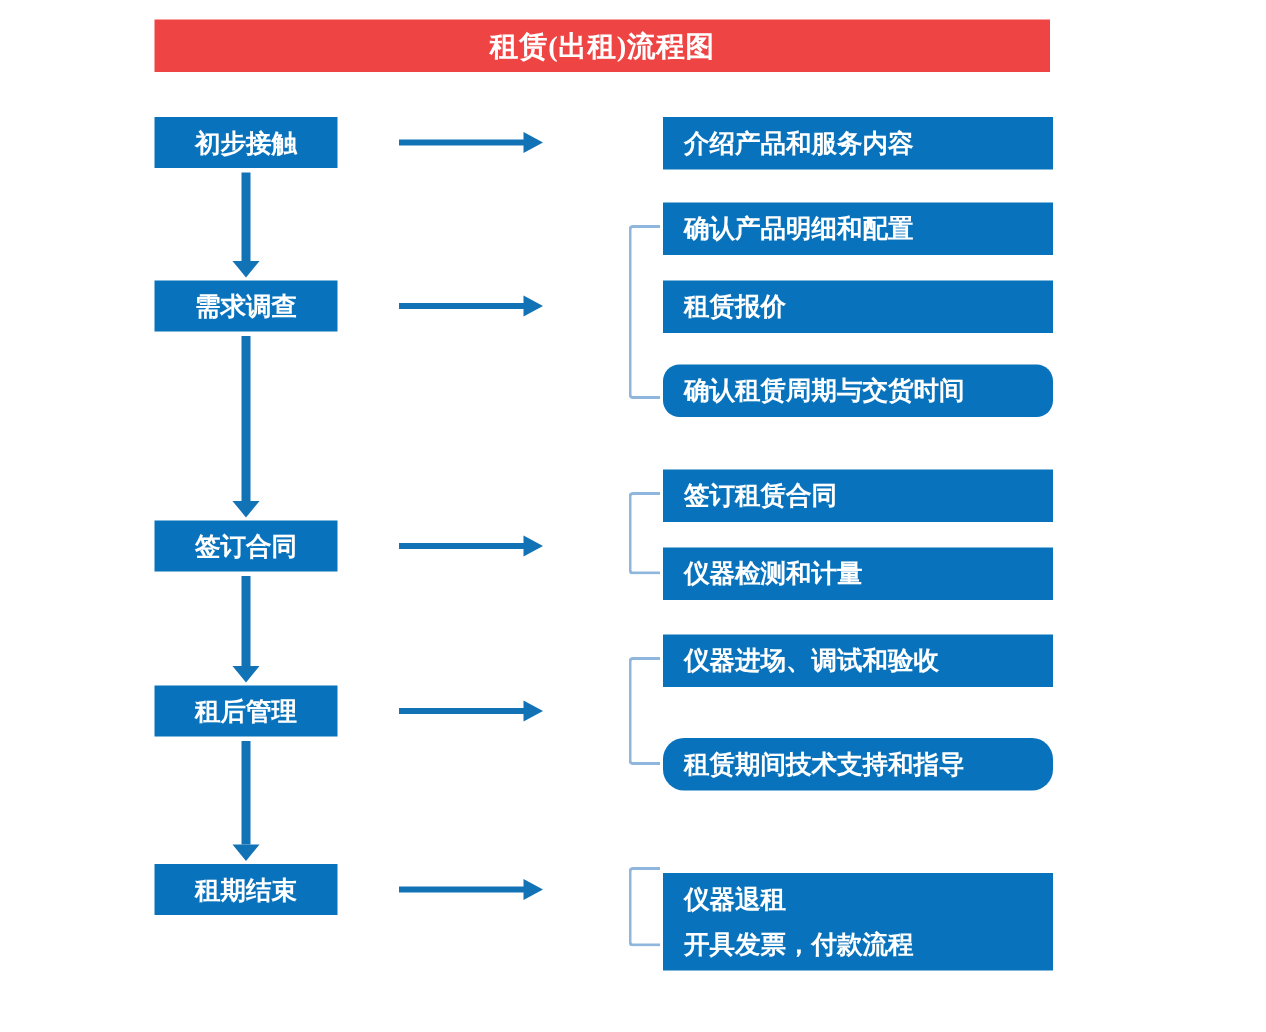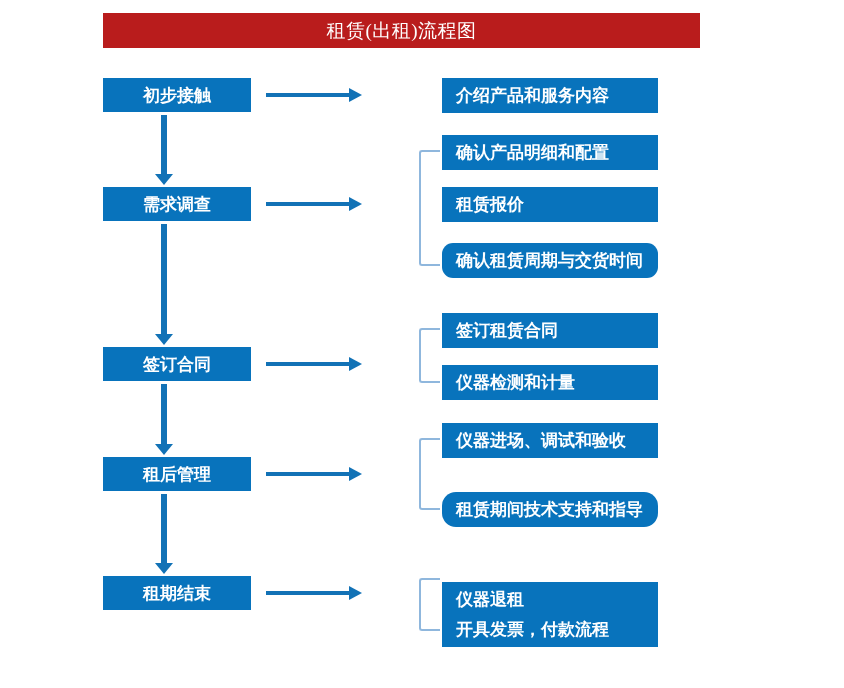--- a/index.html
+++ b/index.html
@@ -5,37 +5,37 @@
   html,body{margin:0;padding:0;}
   body{
     width:844px;height:688px;background:#ffffff;
     font-family:"Liberation Serif","DejaVu Serif",serif;
     overflow:hidden;position:relative;
   }
   #canvas{position:absolute;left:0;top:0;width:844px;height:688px;}
 
   .title-bar{
     position:absolute;left:103px;top:13px;width:597px;height:35px;
-    background:#b91c1c;color:#ffffff;
+    background:#ef4444;color:#ffffff;
     display:flex;align-items:center;justify-content:center;
-    font-size:19px;font-weight:normal;letter-spacing:.5px;
+    font-size:19px;font-weight:bold;letter-spacing:.5px;
   }
 
   .node{
     position:absolute;background:#0873BC;color:#ffffff;
     display:flex;align-items:center;
     font-size:17px;font-weight:bold;
     box-sizing:border-box;
   }
   .node.left{
-    left:103px;width:148px;height:34px;
+    left:103px;width:122px;height:34px;
     justify-content:center;
   }
   .node.right{
-    left:442px;width:216px;height:35px;
+    left:442px;width:260px;height:35px;
     justify-content:flex-start;padding-left:14px;
   }
 
   
   .h-arrow{position:absolute;height:14px;width:96px;}
   .h-arrow .shaft{
     position:absolute;left:0;top:5px;height:4px;width:84px;background:#1272B6;
   }
   .h-arrow .head{
     position:absolute;left:83px;top:0px;width:0;height:0;

